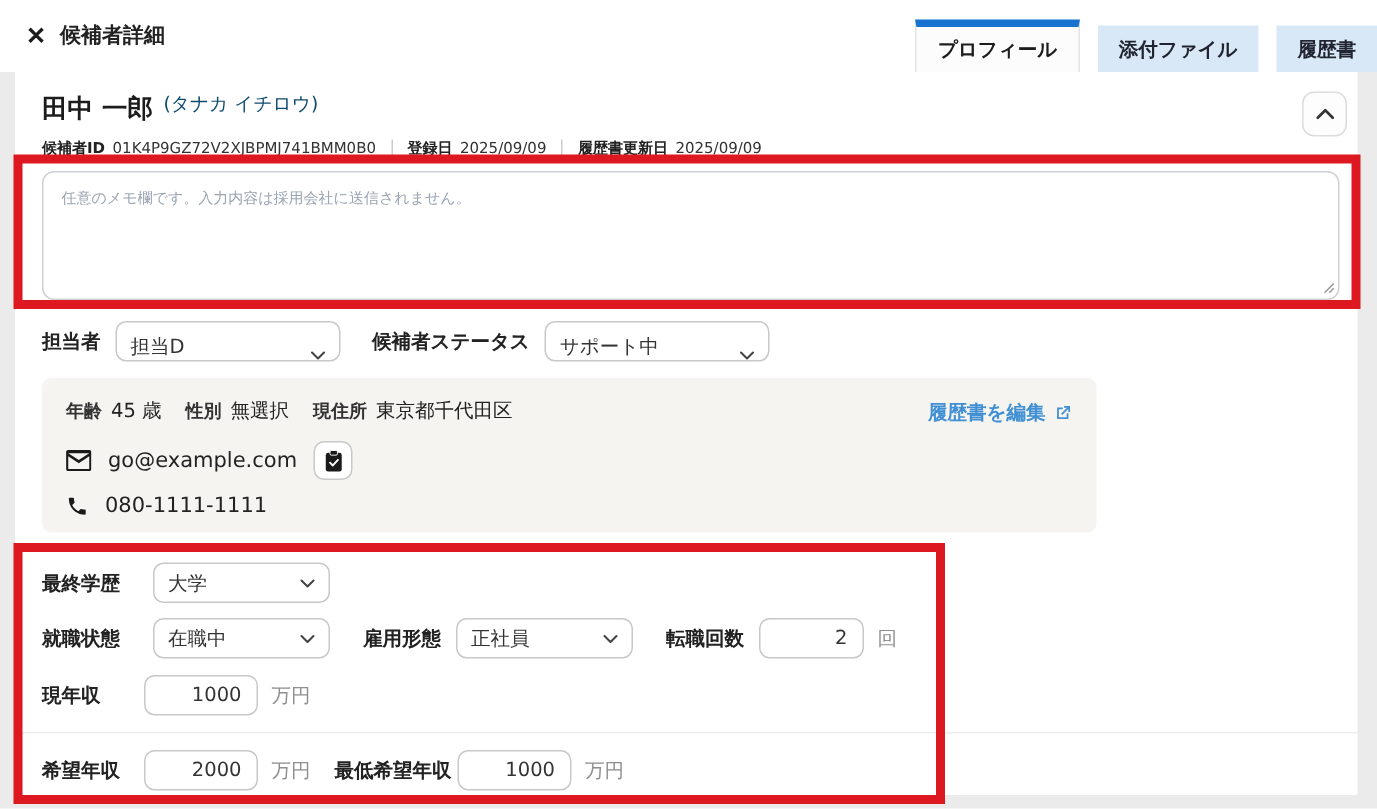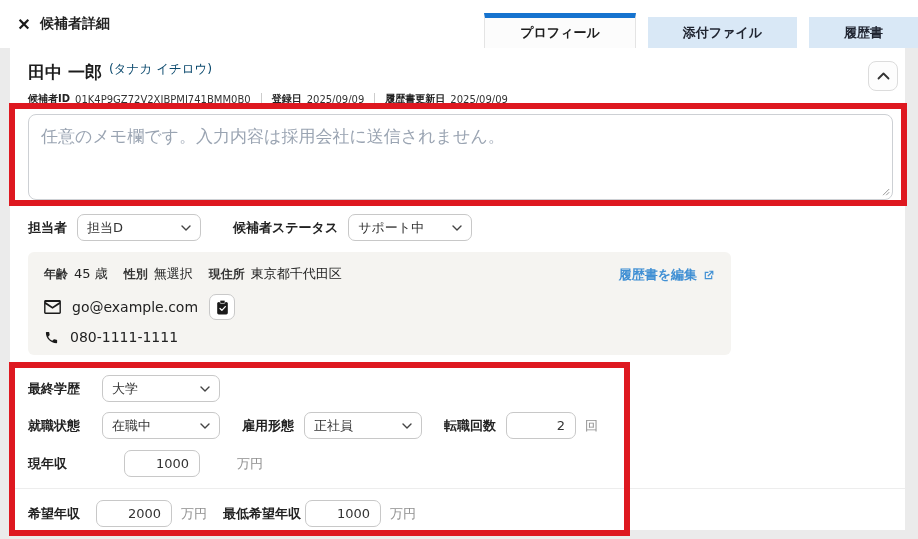--- a/index.html
+++ b/index.html
@@ -26,21 +26,21 @@
     position:absolute; left:40px; top:15px;
     font-size:14px; font-weight:bold; color:#222;
   }
 
   
   .tabs {
     position:absolute; right:0; top:13px;
     display:flex; align-items:flex-end; gap:12px;
   }
   .tab {
-    height:31px; padding:0 35px;
+    height:31px; padding:0 14px;
     display:flex; align-items:center; justify-content:center;
     font-size:13px; font-weight:bold; color:#1f2430;
     background:#d9e8f6; cursor:pointer; white-space:nowrap;
   }
   .tab.active {
     height:35px;
     background:#fcfcfc;
     border-top:5px solid #1673cf;
     border-left:1px solid #e4e4e4;
     border-right:1px solid #e4e4e4;
@@ -69,21 +69,21 @@
     white-space:nowrap;
   }
   .meta-label { font-weight:bold; color:#222; margin-right:5px; }
   .meta-sep { width:1px; height:12px; background:#ccc; margin:0 10px; }
 
   
   .memo-wrap { position:absolute; left:18px; top:66px; width:865px; height:86px; }
   .memo-textarea {
     width:100%; height:100%; resize:none;
     border:1px solid #cdd0d4; border-radius:8px;
-    padding:10px 12px; font-size:17px; color:#333;
+    padding:10px 12px; font-size:10px; color:#333;
     font-family:"DejaVu Sans","Liberation Sans",sans-serif;
     outline:none; background:#fff;
   }
   .memo-textarea::placeholder { color:#9aa4b2; }
   .resize-handle { position:absolute; right:3px; bottom:4px; }
 
   
   .sel {
     display:inline-flex; align-items:center; justify-content:space-between;
     height:27px; padding:0 9px; background:#fff;
@@ -93,22 +93,22 @@
   .num-input {
     height:27px; border:1px solid #c8c8c8; border-radius:7px;
     font-size:13px; color:#333; text-align:right; padding:0 10px;
     font-family:"DejaVu Sans","Liberation Sans",sans-serif; outline:none;
   }
   .unit { font-size:13px; color:#8f8f8f; margin-left:9px; }
   .f-label { font-size:13px; font-weight:bold; color:#222; white-space:nowrap; }
   .f-label.w64 { display:inline-block; min-width:64px; }
 
   .assign-row { position:absolute; left:18px; top:166px; display:flex; align-items:center; }
-  .assign-row .sel { width:124px; margin-left:10px; }
-  .assign-row .second { margin-left:32px; }
+  .assign-row .sel { width:150px; margin-left:10px;align-items:flex-end; }
+  .assign-row .second { margin-left:21px; }
 
   
   .profile-box {
     position:absolute; left:18px; top:204px; width:703px; height:103px;
     background:#f5f4f1; border-radius:6px; padding:13px 16px;
   }
   .pb-row1 { display:flex; align-items:center; }
   .pb-label { font-size:12px; font-weight:bold; color:#333; margin-right:6px; }
   .pb-value { font-size:13px; color:#222; margin-right:16px; }
   .edit-link {
@@ -122,21 +122,21 @@
   .contact-text { font-size:14px; color:#222; }
   .copy-btn {
     width:26px; height:26px; border:1px solid #c9c9c9; border-radius:7px;
     background:#fff; display:flex; align-items:center; justify-content:center;
     cursor:pointer;
   }
 
   
   .edu-row  { position:absolute; left:18px; top:327px; display:flex; align-items:center; }
   .emp-row  { position:absolute; left:18px; top:364px; display:flex; align-items:center; }
-  .cur-row  { position:absolute; left:18px; top:402px; display:flex; align-items:center;gap:28px; }
+  .cur-row  { position:absolute; left:18px; top:402px; display:flex; align-items:center; }
   .want-row { position:absolute; left:18px; top:452px; display:flex; align-items:center; }
   .row-divider { position:absolute; left:0; top:440px; width:895px; border-top:1px solid #ededed; }
   .sel.w118 { width:118px; margin-left:10px;align-items:center; }
   .in70 { width:70px; margin-left:10px; }
   .in84 { width:76px; margin-left:4px; }
   .mid-label { margin-left:22px; }
 
   
   .annotation {
     position:absolute; border:6px solid #de1820; z-index:40;

